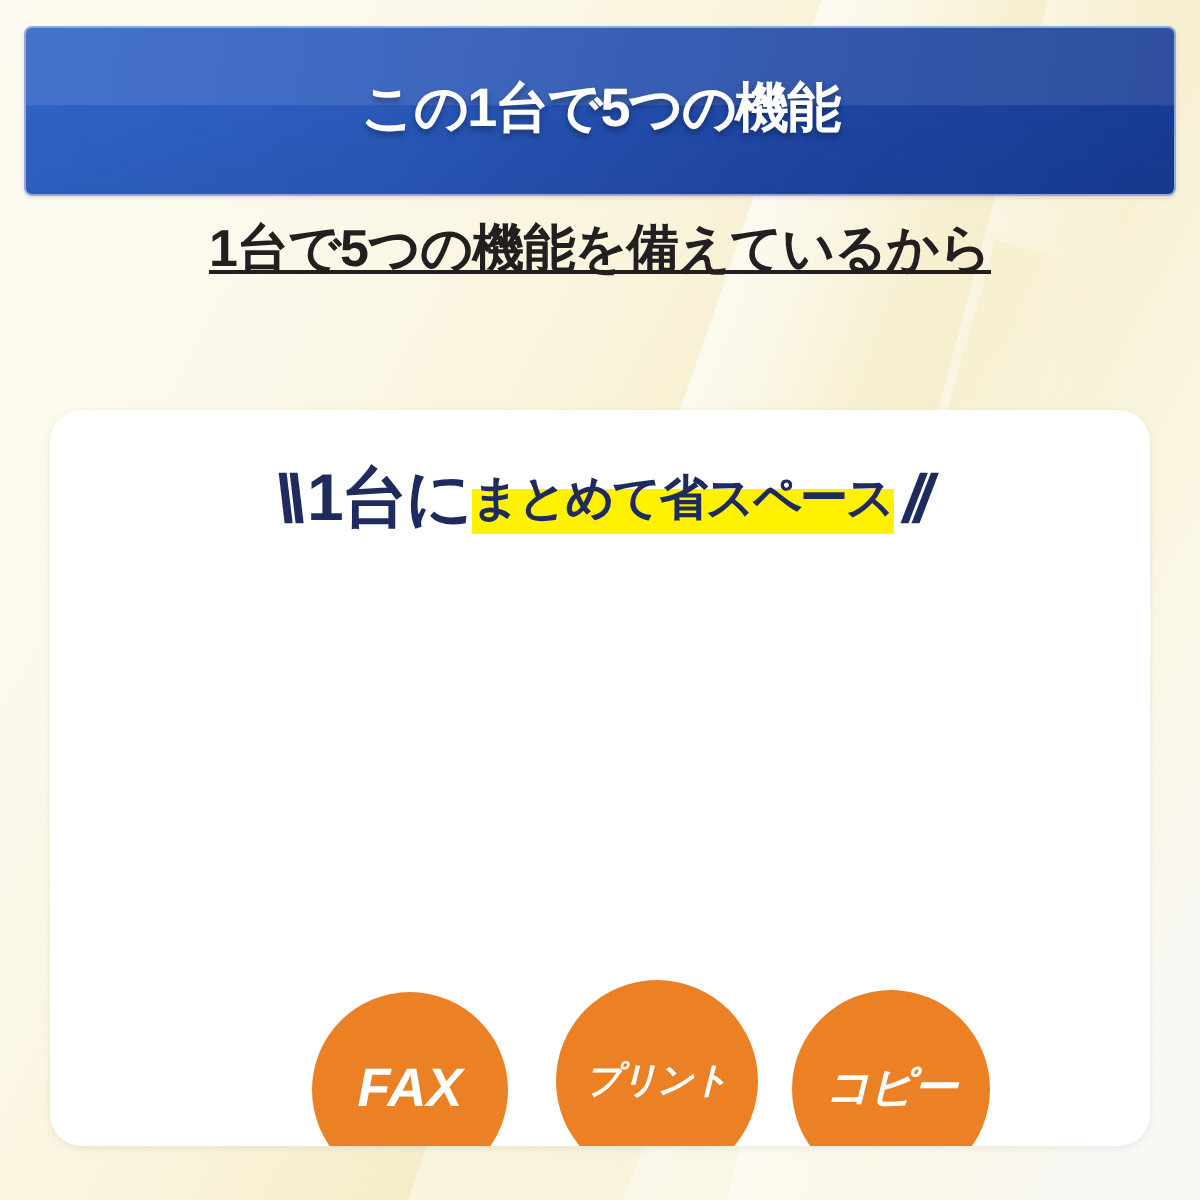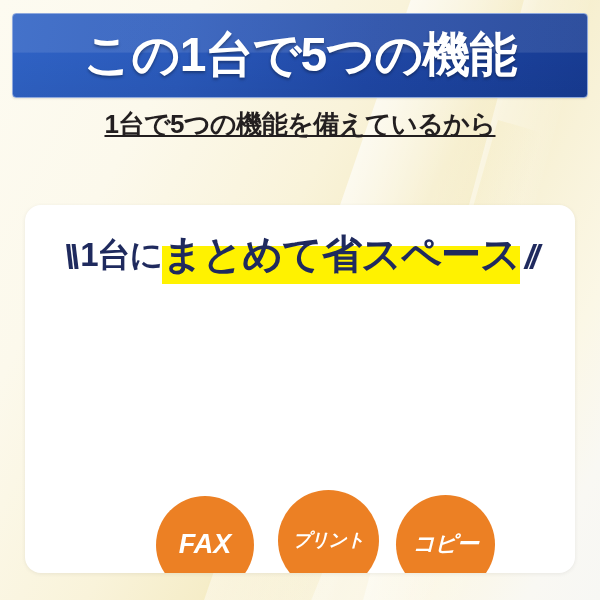--- a/index.html
+++ b/index.html
@@ -64,21 +64,21 @@
         rgba(255,255,255,0.00) 47%,
         rgba(0,0,0,0.04) 100%),
       linear-gradient(100deg, #2f62c4 0%, #2a59ba 30%, #1f47a5 62%, #173b92 100%);
     display: flex;
     align-items: center;
     justify-content: center;
     box-shadow: 0 1px 2px rgba(0,0,0,0.10);
   }
   #banner-title {
     color: #ffffff;
-    font-size: 48px;
+    font-size: 27px;
     font-weight: 700;
     letter-spacing: -1px;
     line-height: 1;
     white-space: nowrap;
     text-shadow: 0 2px 3px rgba(0,0,0,0.33);
     transform: translateY(-1px);
   }
 
   
   #subtitle {
@@ -135,21 +135,21 @@
   .head-plain {
     display: inline-block;
     font-size: 33px;
     font-weight: 700;
     color: #1f2a5e;
     letter-spacing: -1px;
     vertical-align: middle;
   }
   .head-mark {
     display: inline-block;
-    font-size: 40px;
+    font-size: 24px;
     font-weight: 700;
     color: #1f2a5e;
     letter-spacing: -1px;
     vertical-align: middle;
     background: linear-gradient(180deg,
         rgba(255,242,0,0) 0%,
         rgba(255,242,0,0) 34%,
         #fff200 34%,
         #fff200 100%);
     padding-bottom: 2px;

